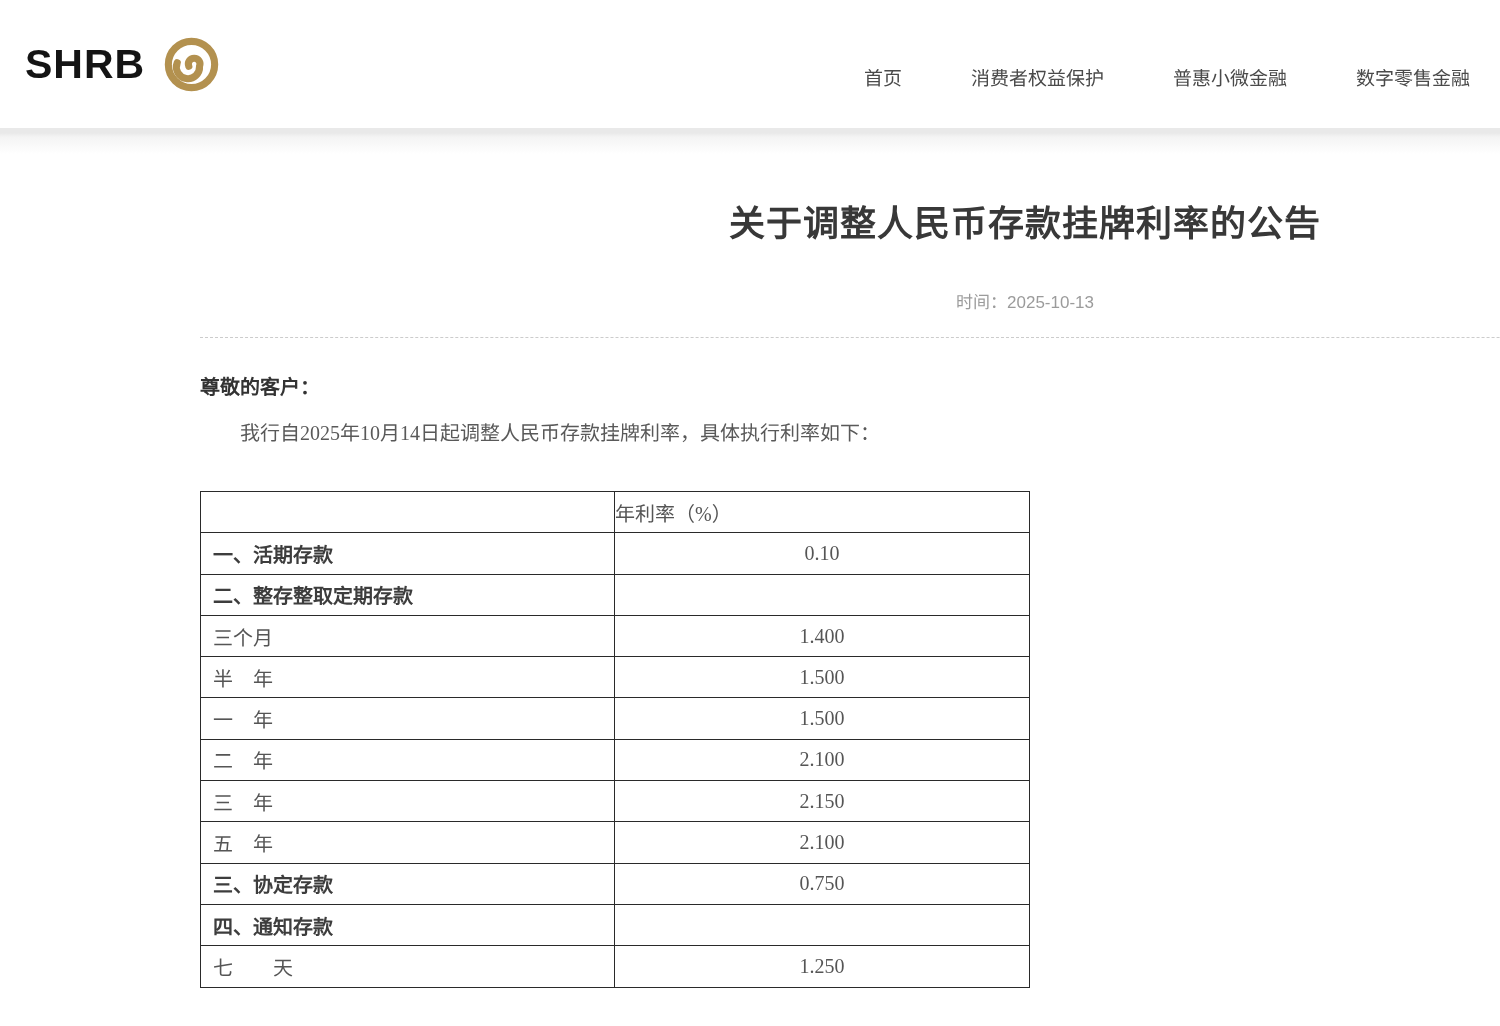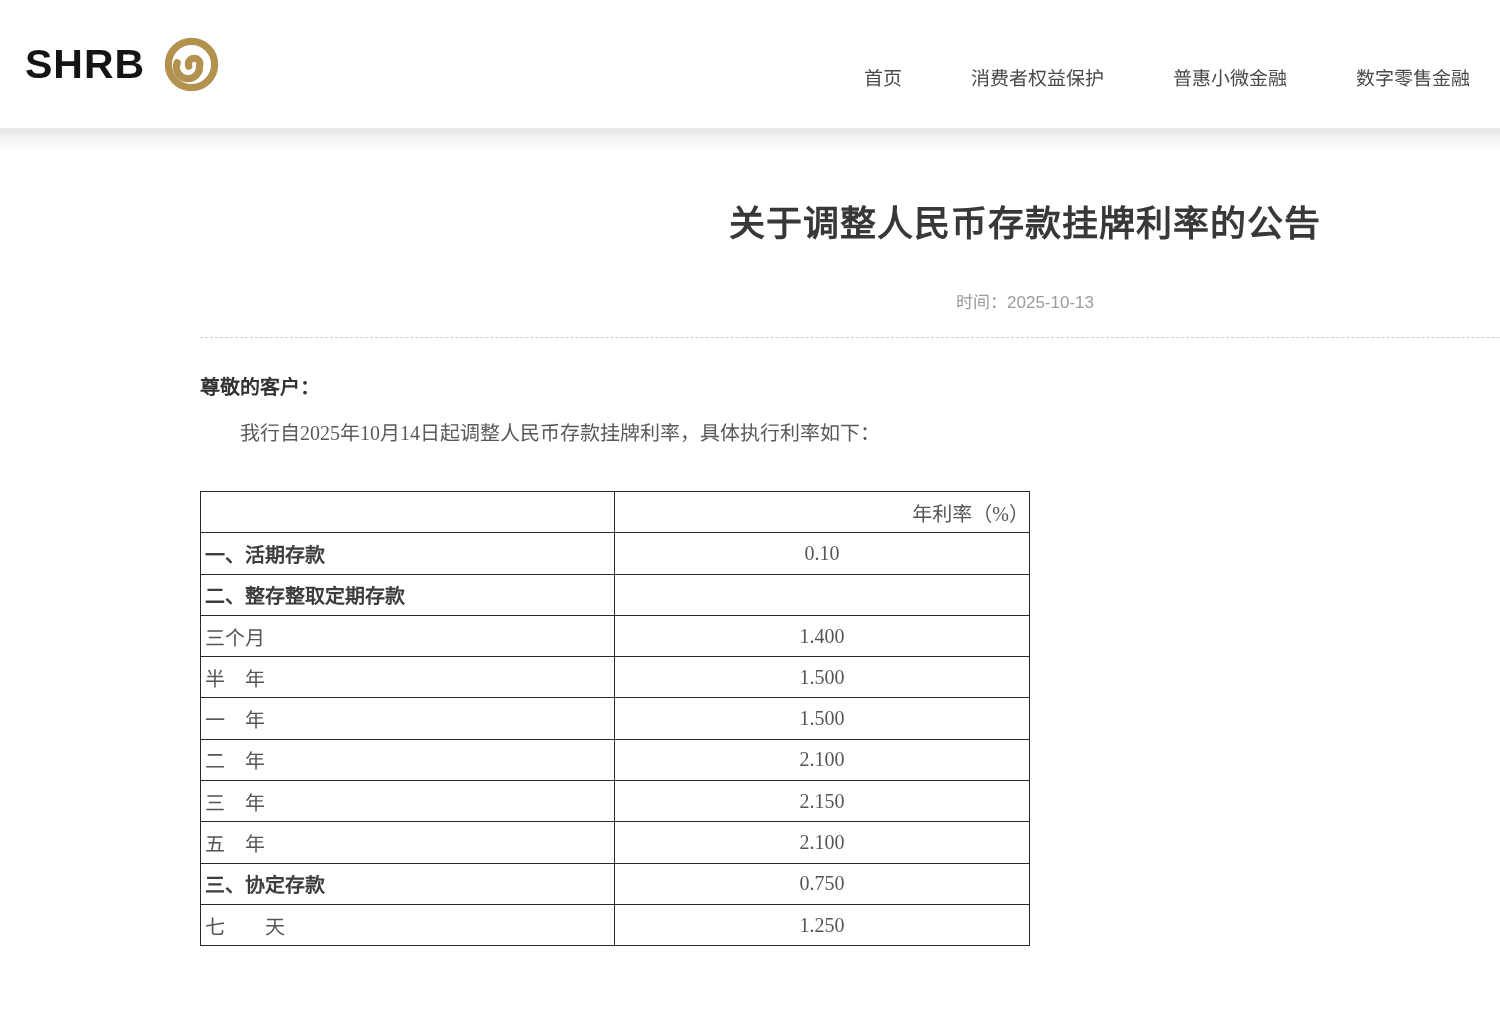--- a/index.html
+++ b/index.html
@@ -109,23 +109,23 @@
     color: #555555;
   }
   .rate-table td, .rate-table th {
     border: 1px solid #2a2a2a;
     height: 41.3px;
     font-weight: normal;
     vertical-align: middle;
   }
   .rate-table col.c1 { width: 414px; }
   .rate-table col.c2 { width: 415px; }
-  .cell-label { text-align: left; padding-left: 4px; }
+  .cell-label { text-align: left; padding-left: 12px; }
   .cell-value { text-align: center; }
-  .rate-table .head-value { text-align: right; color: #555555; }
+  .rate-table .head-value { text-align: left; color: #555555; }
   tr.bold-row .cell-label { font-weight: bold; color: #3d3d3d; }
 </style>
 </head>
 <body>
 
 <header class="site-header">
   <div class="logo-area">
     <span class="logo-shrb">SHRB</span>
     <span class="logo-mark">
       <svg width="57" height="57" viewBox="0 0 64 64" aria-hidden="true">
@@ -193,20 +193,24 @@
     <td class="cell-value">2.150</td>
   </tr>
           <tr>
     <td class="cell-label">五　年</td>
     <td class="cell-value">2.100</td>
   </tr>
           <tr class="bold-row">
     <td class="cell-label">三、协定存款</td>
     <td class="cell-value">0.750</td>
   </tr>
+          <tr class="bold-row">
+    <td class="cell-label">四、通知存款</td>
+    <td class="cell-value"></td>
+  </tr>
           <tr>
     <td class="cell-label">七　　天</td>
     <td class="cell-value">1.250</td>
   </tr>
         </tbody>
     </table>
   </div>
 </main>
 
 </body></html>

